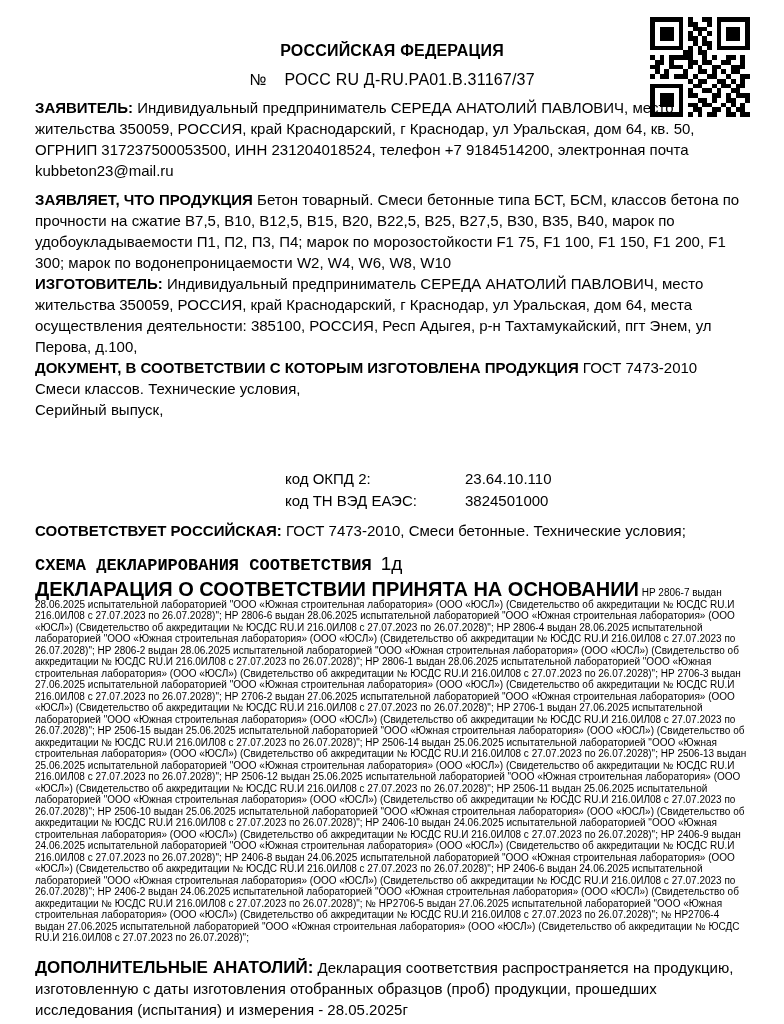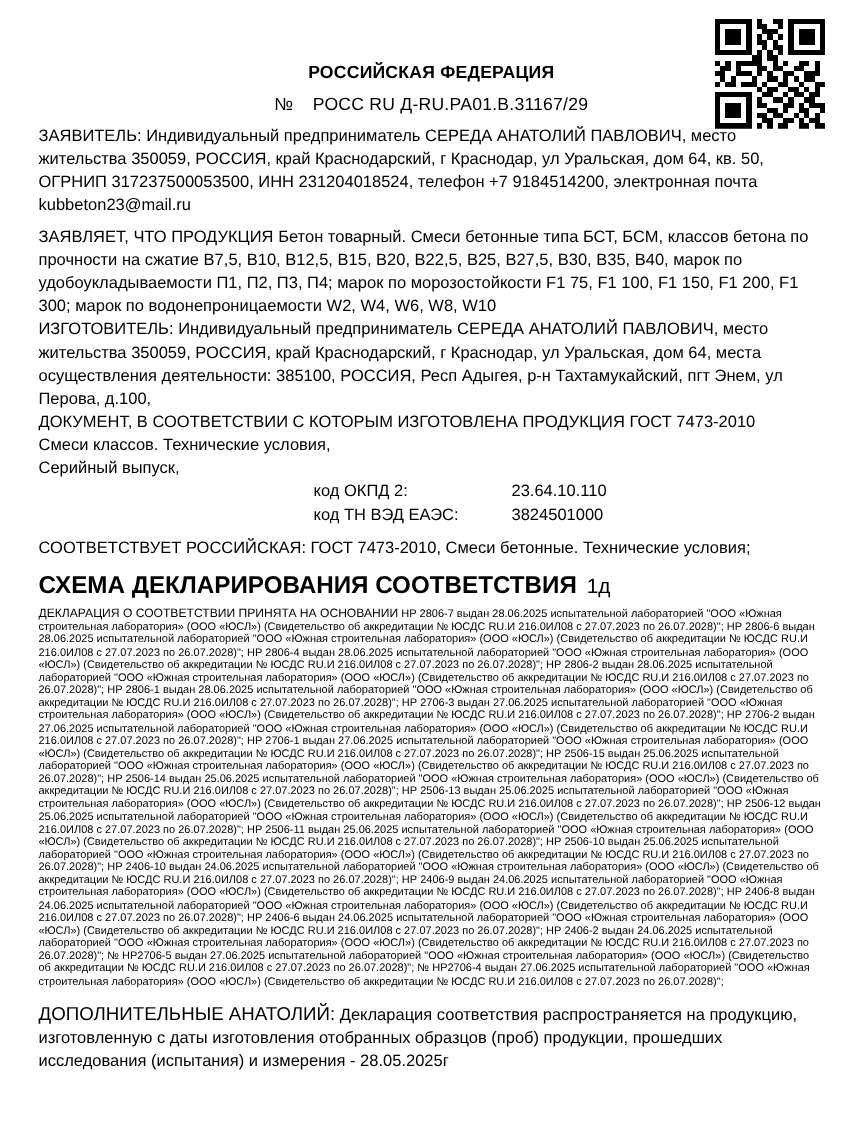--- a/index.html
+++ b/index.html
@@ -4,36 +4,36 @@
 <style>
   html,body{margin:0;padding:0;}
   body{
     width:784px;height:1024px;background:#ffffff;color:#000;
     font-family:"Liberation Sans", sans-serif;
     -webkit-font-smoothing:antialiased;
   }
   .page{position:relative;width:784px;height:1024px;overflow:hidden;background:#fff;}
   .content{padding:0 36px 0 35px;}
   .qr{position:absolute;top:17px;right:34px;width:100px;height:100px;}
-  .hdr{padding-top:58px;text-align:center;font-size:16px;font-weight:bold;}
+  .hdr{padding-top:42px;text-align:center;font-size:16px;font-weight:bold;}
   .h-line{margin-bottom:11px;letter-spacing:.2px;}
   .h-num{font-weight:normal;margin-top:3px;font-size:16px;}
   .h-num .num-val{margin-left:18px;letter-spacing:.2px;}
   p{margin:0;}
   .para{font-size:15px;line-height:21px;}
   .mt8{margin-top:8px;}
   .mt4{margin-top:4px;}
-  b{font-weight:normal;margin-top:18px;}
-  .codes{margin-left:250px;font-size:15px;line-height:22px;}
+  b{font-weight:bold;margin-top:18px;}
+  .codes{margin-left:250px;font-size:15px;line-height:22px;margin-top:48px;}
   .code-label{display:inline-block;width:180px;}
   .scheme{margin-top:12px;}
-  .scheme .scheme-label{font-size:22px;font-weight:bold;}
+  .scheme .scheme-label{font-size:17px;font-weight:bold;font-family:Liberation Mono, monospace;}
   .scheme .scheme-value{font-size:19px;margin-left:9px;}
   .basis{margin-top:8px;font-size:10px;line-height:11.5px;text-align:left;}
-  .basis b{font-size:11px;}
+  .basis b{font-size:20px;}
   .additional{margin-top:13px;font-size:15px;line-height:21px;}
   .additional b{font-size:17px;}
 </style>
 </head>
 <body>
 
 <div class="page">
 
   <div class="qr"><svg viewBox="0 0 21 21" width="100" height="100" shape-rendering="crispEdges">
         <rect x="0" y="0" width="1" height="1" fill="#000000"></rect>
@@ -268,21 +268,21 @@
         <rect x="12" y="20" width="1" height="1" fill="#000000"></rect>
         <rect x="13" y="20" width="1" height="1" fill="#000000"></rect>
         <rect x="16" y="20" width="1" height="1" fill="#000000"></rect>
         <rect x="17" y="20" width="1" height="1" fill="#000000"></rect>
         <rect x="19" y="20" width="1" height="1" fill="#000000"></rect>
         <rect x="20" y="20" width="1" height="1" fill="#000000"></rect>
       </svg></div>
 
   <div class="hdr">
     <div class="h-line">РОССИЙСКАЯ ФЕДЕРАЦИЯ</div>
-    <div class="h-num"><span>№</span><span class="num-val">РОСС RU Д-RU.РА01.В.31167/29</span></div>
+    <div class="h-num"><span>№</span><span class="num-val">РОСС RU Д-RU.РА01.В.31167/37</span></div>
   </div>
 
   <div class="content">
 
     <p class="para mt8">
       <b>ЗАЯВИТЕЛЬ:</b>
       <span>Индивидуальный предприниматель СЕРЕДА АНАТОЛИЙ ПАВЛОВИЧ, место жительства 350059, РОССИЯ, край Краснодарский, г Краснодар, ул Уральская, дом 64, кв. 50, ОГРНИП 317237500053500, ИНН 231204018524, телефон +7 9184514200, электронная почта kubbeton23@mail.ru</span>
     </p>
 
 

